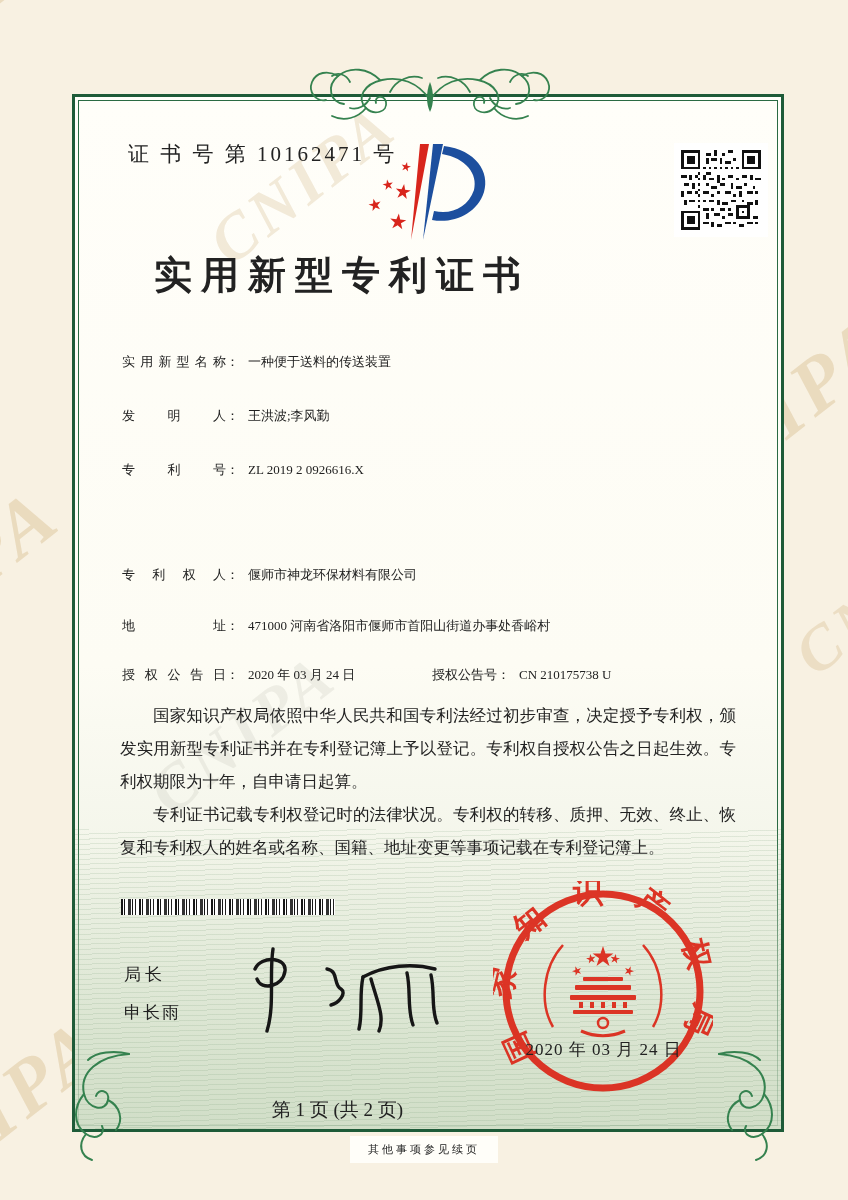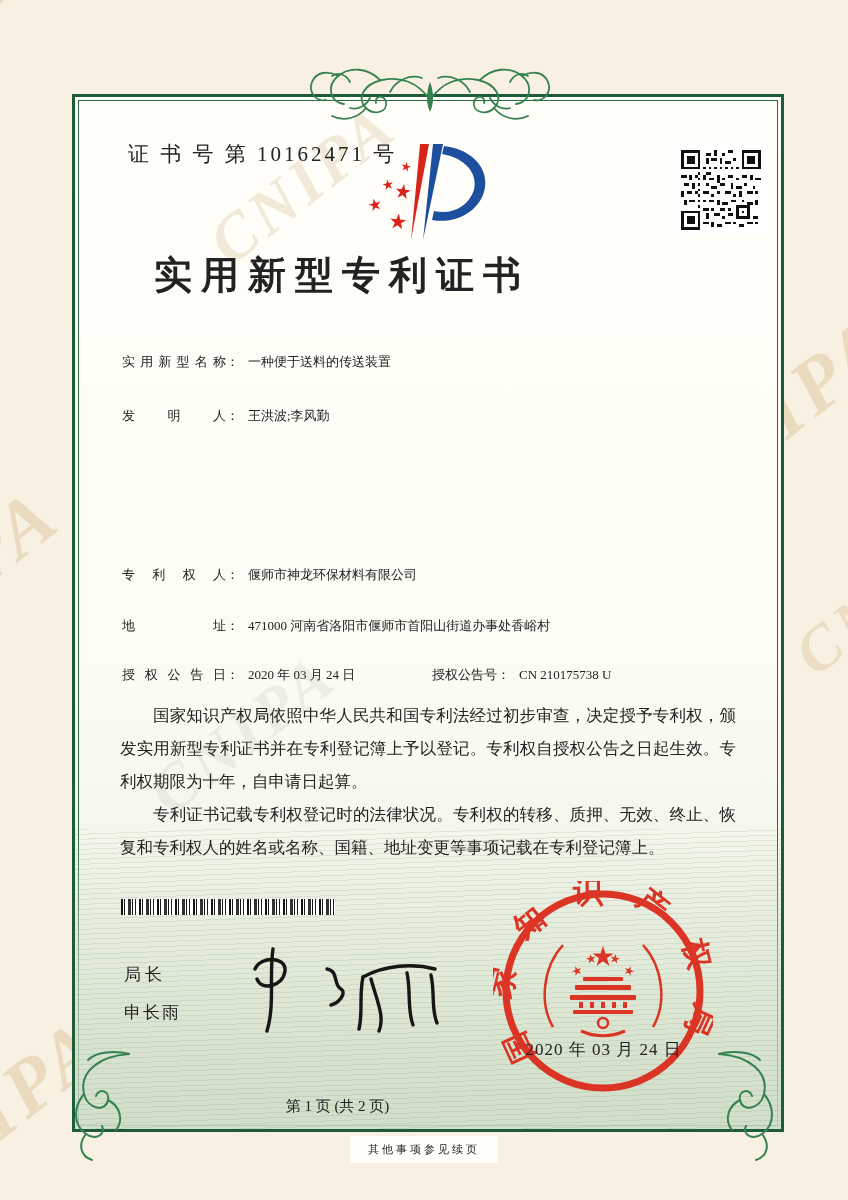--- a/index.html
+++ b/index.html
@@ -28,21 +28,21 @@
   #paras p{margin:0;text-indent:2em;}
   #barcode{left:121px;top:899px;width:214px;height:16px;background:
      repeating-linear-gradient(90deg,#151515 0 2px,#fff 2px 3px,#151515 3px 4px,#fff 4px 7px,
        #333 7px 10px,#fff 10px 11px,#151515 11px 12px,#fff 12px 14px,#222 14px 15px,#fff 15px 18px);}
   #qr-wrap{left:674px;top:143px;width:94px;height:94px;background:#fff;z-index:3;}
   #qr-wrap svg{position:absolute;left:7px;top:7px;}
   #sig-title{left:124px;top:963px;font-size:17px;letter-spacing:4px;}
   #sig-name{left:124px;top:1001px;font-size:17px;letter-spacing:2px;}
   #seal{left:493px;top:881px;z-index:3;opacity:.94;}
   #seal-date{left:521px;top:1038px;width:165px;text-align:center;font-size:17px;z-index:4;letter-spacing:1px;}
-  #page-num{left:0;top:1097px;width:675px;text-align:center;font-size:15px;}
+  #page-num{left:0;top:1097px;width:675px;text-align:center;font-size:19px;}
   #cont-note{left:0;top:1136px;width:848px;text-align:center;}
   #cont-note span{display:inline-block;background:#fffef9;padding:6px 18px;font-size:11px;letter-spacing:3px;}
   .orn{position:absolute;z-index:2;pointer-events:none;}
 </style>
 </head>
 <body>
 
 <div id="page">
 
   <div class="wm" style="left:-150px;top:-60px">CNIPA</div>
@@ -147,20 +147,23 @@
     </svg>
   </div>
 
   <div class="abs" id="title">实用新型专利证书</div>
 
   <div class="abs row" style="top:353px">
     <span class="lab">实用新型名称</span><span>：</span><span class="val">一种便于送料的传送装置</span>
   </div>
   <div class="abs row" style="top:407px">
     <span class="lab">发明人</span><span>：</span><span class="val">王洪波;李风勤</span>
+  </div>
+  <div class="abs row" style="top:461px">
+    <span class="lab">专利号</span><span>：</span><span class="val">ZL 2019 2 0926616.X</span>
   </div>
   <div class="abs row" style="top:566px">
     <span class="lab">专利权人</span><span>：</span><span class="val">偃师市神龙环保材料有限公司</span>
   </div>
   <div class="abs row" style="top:617px">
     <span class="lab">地址</span><span>：</span><span class="val">471000 河南省洛阳市偃师市首阳山街道办事处香峪村</span>
   </div>
   <div class="abs row" style="top:666px">
     <span class="lab">授权公告日</span><span>：</span><span class="val">2020 年 03 月 24 日</span>
     <span style="position:absolute;left:310px">

